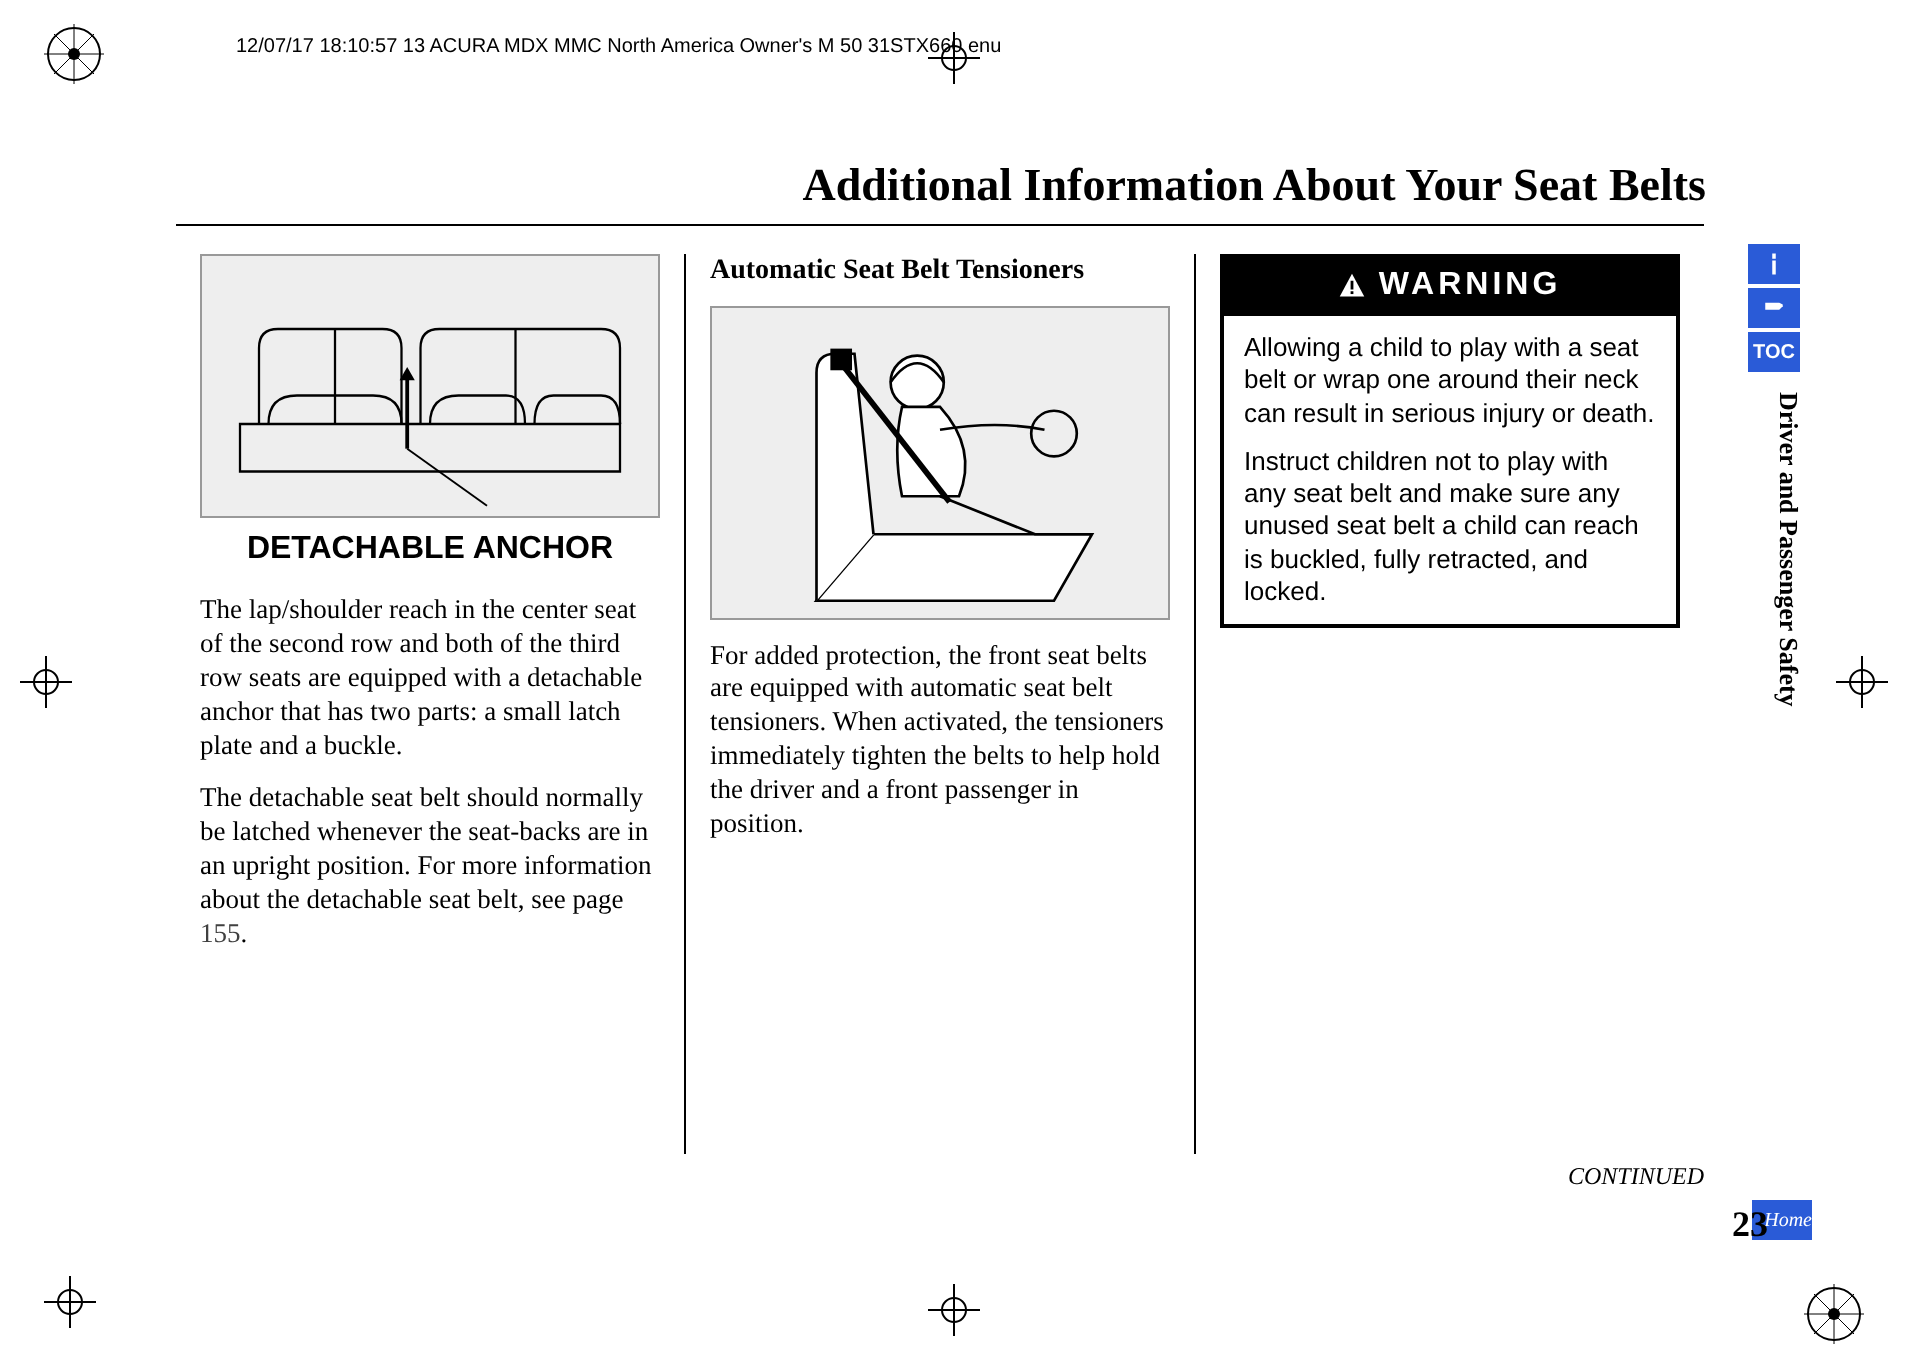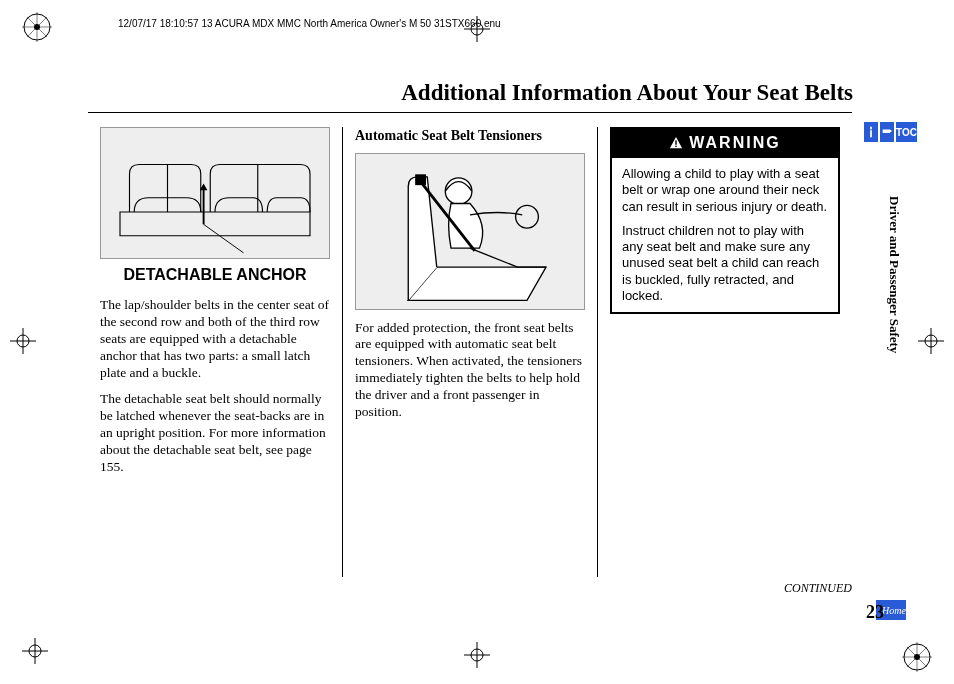--- a/index.html
+++ b/index.html
@@ -63,21 +63,21 @@
     overflow:hidden;
   }
   .illus svg { position:absolute; inset:0; width:100%; height:100%; }
   .illus-caption {
     font-family:Arial, Helvetica, sans-serif;
     font-size:16px; font-weight:bold;
     text-align:center;
     margin-bottom:12px;
   }
   .para { margin:0 0 10px 0; }
-  .page-link { color:#000000; text-decoration:none;margin-top:14px; }
+  .page-link { color:#404040; text-decoration:none;margin-top:14px; }
 
   
   .warning-box {
     border:2px solid #000;
     margin-top:0;
     font-family:Arial, Helvetica, sans-serif;
   }
   .warning-head {
     background:#000; color:#fff;
     text-align:center;
@@ -104,23 +104,23 @@
   .pagenum {
     text-align:right;
     font-weight:bold;
     font-size:18px;
     margin:6px 22px 0 0;
   }
 
   
   .side-tabs {
     position:absolute;
-    right:64px; top:122px;
+    right:54px; top:122px;
     width:26px;
-    display:flex; flex-direction:row; gap:2px;
+    display:flex; flex-direction:column; gap:2px;
   }
   .tab {
     background:#2a5bd7; color:#fff;
     height:20px;
     display:flex; align-items:center; justify-content:center;
     font-size:10px; font-family:Arial, Helvetica, sans-serif; font-weight:bold;
     cursor:pointer;
   }
   .tab svg { width:14px; height:14px; }
   .section-label {
@@ -246,21 +246,21 @@
             <line x1="70" y1="35" x2="70" y2="85"></line>
             <line x1="165" y1="35" x2="165" y2="85"></line>
 
             <line x1="108" y1="60" x2="108" y2="98" stroke-width="2"></line>
             <polygon points="108,55 104,62 112,62" fill="#000" stroke="none"></polygon>
             <line x1="108" y1="98" x2="150" y2="128" stroke-width="1"></line>
           </g>
         </svg>
       </div>
       <div class="illus-caption">DETACHABLE ANCHOR</div>
-      <p class="para">The lap/shoulder belts in the center seat of the second row and both of the third row seats are equipped with a detachable anchor that has two parts: a small latch plate and a buckle.</p>
+      <p class="para">The lap/shoulder reach in the center seat of the second row and both of the third row seats are equipped with a detachable anchor that has two parts: a small latch plate and a buckle.</p>
       <p class="para">
         <span>The detachable seat belt should normally be latched whenever the seat-backs are in an upright position. For more information about the detachable seat belt, see page </span><a href="#" class="page-link">155</a><span>.</span>
       </p>
     </div>
 
     <div class="col">
       <p class="subheading">Automatic Seat Belt Tensioners</p>
       <div class="illus" style="height:155px">
         <svg viewBox="0 0 240 155">
           <g fill="none" stroke="#000" stroke-width="1.4">

